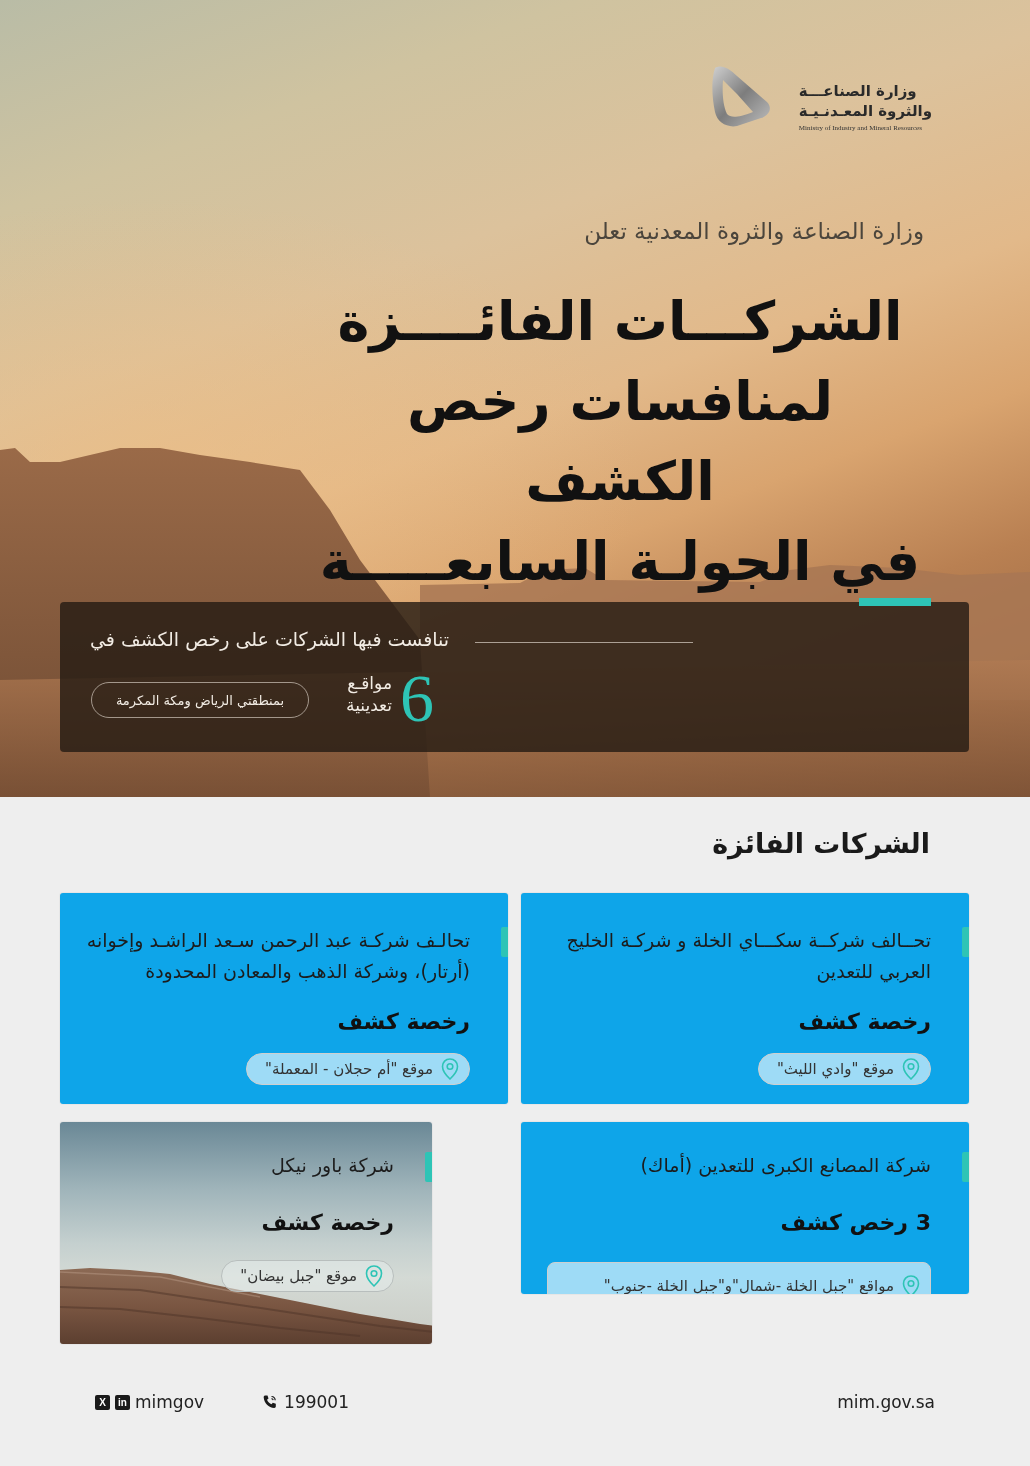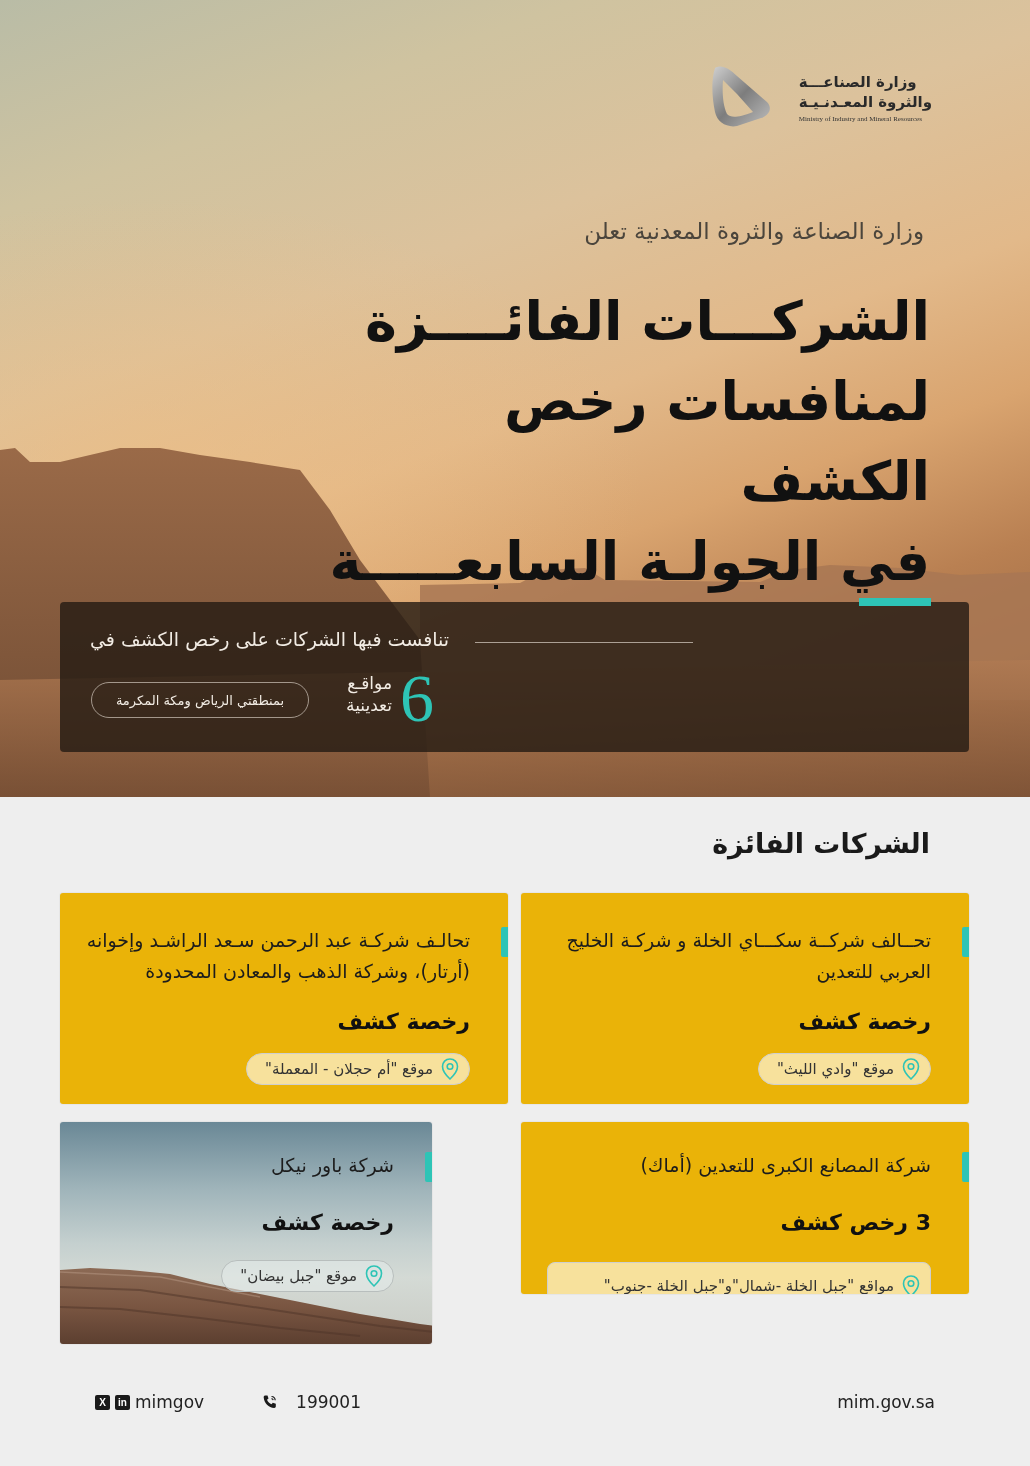--- a/index.html
+++ b/index.html
@@ -20,40 +20,40 @@
         linear-gradient(160deg, #b9bca6 0%, #cfc3a0 18%, #dcc29c 35%, #e2b98a 52%, #d9a46f 65%, #b98052 78%, #8a5b3a 100%);
     }
     .hero .sky-warm {
       position: absolute; left: 0; top: 0; width: 100%; height: 100%;
       background: radial-gradient(ellipse 700px 400px at 15% 60%, rgba(240,190,130,0.55), rgba(240,190,130,0) 70%);
     }
     .hero svg.landscape { position: absolute; left: 0; top: 0; }
 
     .logo {
       position: absolute; top: 62px; right: 98px;
-      display: flex; flex-direction: row; align-items: center; gap: 22px;
+      display: flex; flex-direction: row; align-items: flex-end; gap: 22px;
     }
     .logo-mark { width: 70px; height: 70px; }
     .logo-text { display: flex; flex-direction: column; align-items: flex-end; }
     .logo-ar {
       font-family: "DejaVu Sans", sans-serif; font-size: 15px; line-height: 20px;
       color: #2a2a2a; font-weight: bold; text-align: right;
     }
     .logo-en {
       font-family: "Liberation Serif", serif; font-size: 7px; color: #333;
       direction: ltr; margin-top: 3px; white-space: nowrap;
     }
 
     .announce {
       position: absolute; top: 218px; right: 106px;
       font-size: 23px; color: #4b453c; text-align: center;
     }
     .headline {
       position: absolute; top: 282px; right: 100px; width: 620px;
-      text-align: right;
+      text-align: center;
     }
     .headline div {
       font-family: "DejaVu Sans", sans-serif; font-weight: bold;
       font-size: 54px; line-height: 80px; color: #111;
     }
 
     
     .about {
       position: absolute; left: 60px; top: 602px; width: 909px; height: 150px;
       background: rgba(38,28,20,0.82);
@@ -89,21 +89,21 @@
       border: 1px solid rgba(220,210,200,0.65); border-radius: 18px;
       font-size: 13px; color: #f2ece4; display: flex; align-items: center; justify-content: center;
     }
 
     
     .section-title {
       position: absolute; top: 828px; right: 100px;
       font-size: 27px; font-weight: bold; color: #1a1a1a;
     }
     .card {
-      position: absolute; background: #eab308; border-radius: 3px;
+      position: absolute; background: #0ea5e9; border-radius: 3px;
       box-shadow: 0 0 0 1px rgba(0,0,0,0.03);
       overflow: hidden;
     }
     .card-accent {
       position: absolute; right: 0; width: 7px; height: 30px; background: #2ec4b6;
       border-radius: 2px 0 0 2px;
     }
     .card-company {
       position: absolute; right: 38px; text-align: right;
       font-size: 19px; line-height: 31px; color: #1c1c1c;
@@ -137,21 +137,21 @@
       position: absolute; top: 1388px; left: 95px; right: 95px; height: 28px;
       direction: ltr; display: flex; align-items: center;
       font-family: "DejaVu Sans", sans-serif; font-size: 17px; color: #222;
     }
     .social { display: flex; align-items: center; gap: 5px; }
     .sq-icon {
       width: 15px; height: 15px; background: #1a1a1a; color: #fff; border-radius: 2px;
       font-size: 10px; font-weight: bold; display: flex; align-items: center; justify-content: center;
       font-family: "Liberation Sans", sans-serif;
     }
-    .phone { display: flex; align-items: center; gap: 18px; margin-left: 58px; }
+    .phone { display: flex; align-items: center; gap: 6px; margin-left: 58px; }
     .website { margin-left: auto; }
   </style>
 </head>
 <body>
 
 <div class="hero">
   <div class="sky-warm"></div>
   <svg class="landscape" width="1030" height="797" viewBox="0 0 1030 797">
     <defs>
       <linearGradient id="mtn" x1="0" y1="0" x2="0" y2="1">

